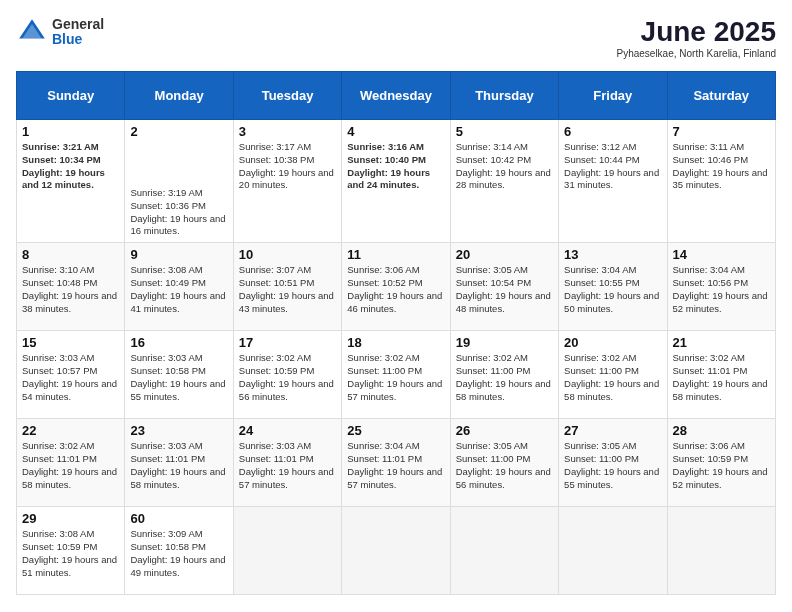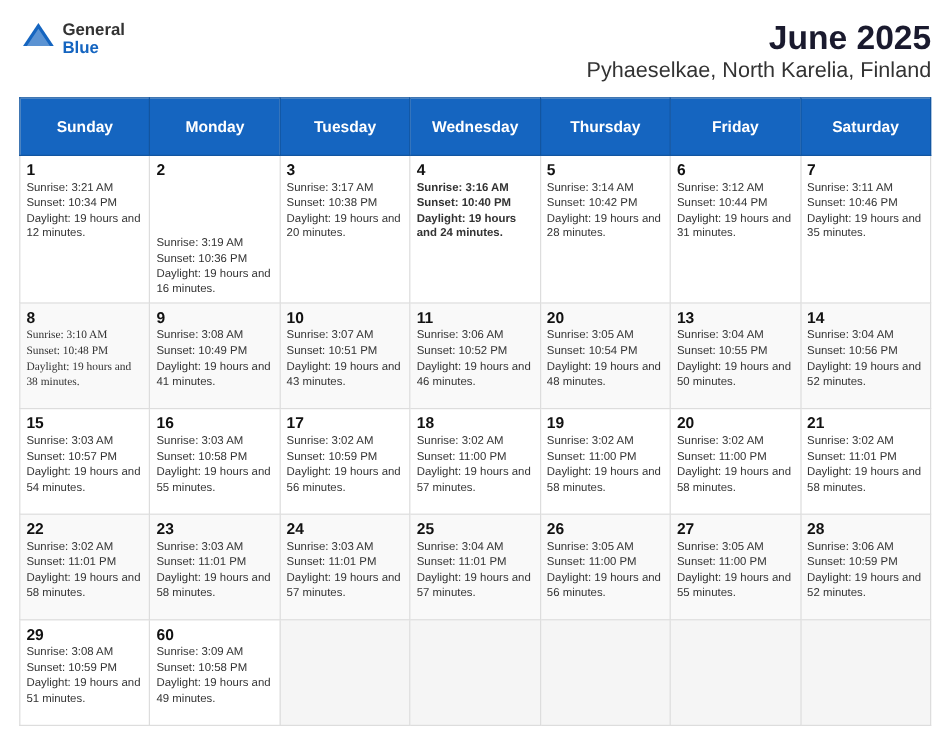--- a/index.html
+++ b/index.html
@@ -34,21 +34,21 @@
     }
     .title-block {
       text-align: right;
     }
     .month-title {
       font-size: 28px;
       color: #1a1a2e;
       font-weight: bold;
     }
     .location {
-      font-size: 18px;
+      font-size: 10px;
       color: #333;
     }
     .calendar {
       width: 100%;
       border-collapse: collapse;
       border: 1px solid #ccc;
     }
     .calendar th {
       background: #1565c0;
       color: #fff;
@@ -116,21 +116,21 @@
         <th>Wednesday</th>
         <th>Thursday</th>
         <th>Friday</th>
         <th>Saturday</th>
       </tr>
   </thead>
   <tbody id="calendar-body">
   <tr>
         <td>
           <span class="day-number">1</span>
-          <div class="cell-text" style="white-space: pre-line;">Sunrise: 3:21 AM
+          <div class="cell-text" style="white-space: pre-line; font-weight: bold;">Sunrise: 3:21 AM
 Sunset: 10:34 PM
 Daylight: 19 hours and 12 minutes.</div>
         </td>
         <td>
           <span class="day-number">2</span>
           <div class="cell-text" style="white-space: pre-line; margin-top: 48px;">Sunrise: 3:19 AM
 Sunset: 10:36 PM
 Daylight: 19 hours and 16 minutes.</div>
         </td>
         <td>
@@ -160,21 +160,21 @@
         <td>
           <span class="day-number">7</span>
           <div class="cell-text" style="white-space: pre-line;">Sunrise: 3:11 AM
 Sunset: 10:46 PM
 Daylight: 19 hours and 35 minutes.</div>
         </td>
       </tr>
       <tr>
         <td>
           <span class="day-number">8</span>
-          <div class="cell-text" style="white-space: pre-line; font-family: Liberation Serif, serif;">Sunrise: 3:10 AM
+          <div class="cell-text" style="white-space: pre-line;">Sunrise: 3:10 AM
 Sunset: 10:48 PM
 Daylight: 19 hours and 38 minutes.</div>
         </td>
         <td>
           <span class="day-number">9</span>
           <div class="cell-text" style="white-space: pre-line;">Sunrise: 3:08 AM
 Sunset: 10:49 PM
 Daylight: 19 hours and 41 minutes.</div>
         </td>
         <td>

